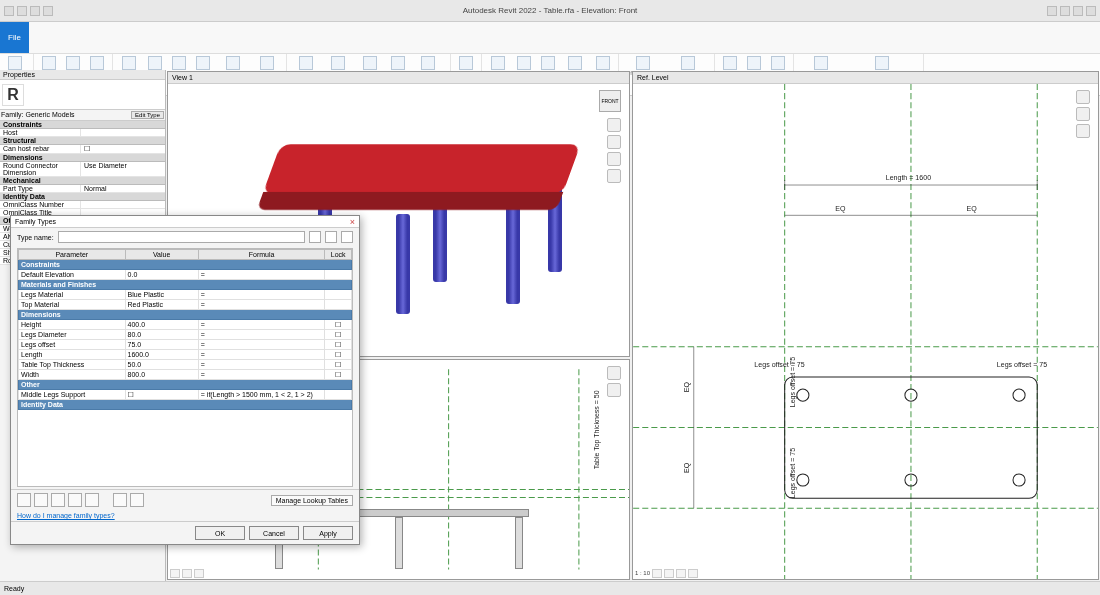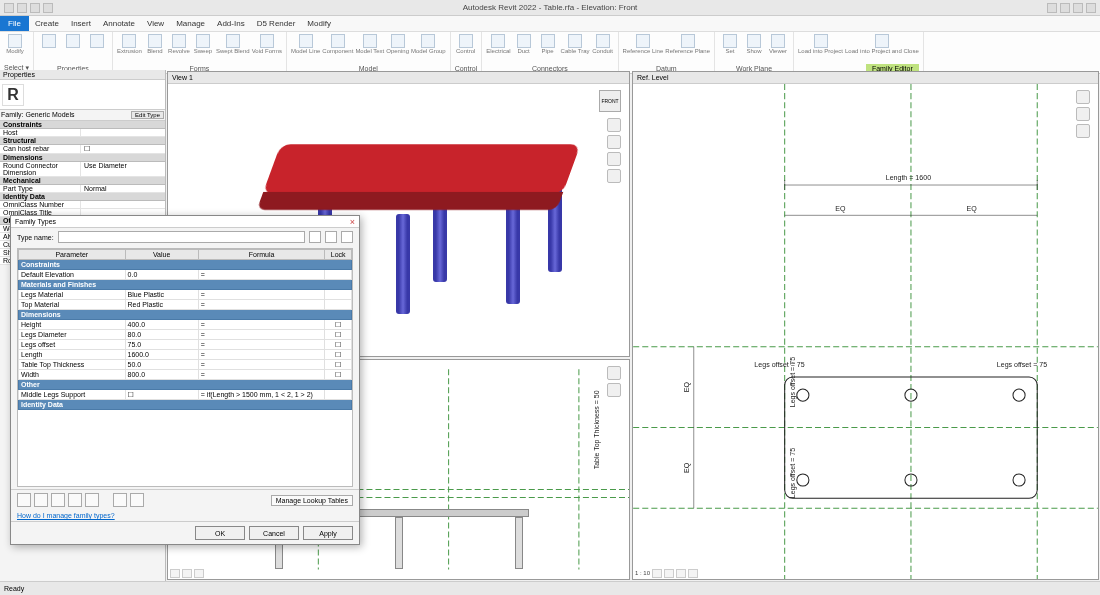--- a/index.html
+++ b/index.html
@@ -1,25 +1,25 @@
 <!DOCTYPE html>
 <html><head>
 <meta charset="utf-8">
 <style>
 * { margin: 0; padding: 0; box-sizing: border-box; font-family: "Segoe UI", Arial, sans-serif; }
 html, body { width: 1100px; height: 595px; overflow: hidden; background: #f0f0f0; }
 
 
-.titlebar { height: 16px; background: #e8e8e8; display: flex; align-items: center; justify-content: center; font-size: 8px; color: #444; position: relative; border-bottom: 1px solid #ccc; }
+.titlebar { height: 22px; background: #e8e8e8; display: flex; align-items: center; justify-content: center; font-size: 8px; color: #444; position: relative; border-bottom: 1px solid #ccc; }
 .titlebar .left-icons { position: absolute; left: 4px; display: flex; gap: 3px; }
 .titlebar .right-icons { position: absolute; right: 4px; display: flex; gap: 3px; align-items: center; }
 .titlebar .ticon { width: 10px; height: 10px; background: #ddd; border: 1px solid #bbb; }
 
 
-.menubar { height: 16px; background: #f8f8f8; display: flex; align-items: center; font-size: 8px; border-bottom: 1px solid #ddd; }
+.menubar { height: 32px; background: #f8f8f8; display: flex; align-items: center; font-size: 8px; border-bottom: 1px solid #ddd; }
 .menubar .file-tab { background: #1976d2; color: #fff; padding: 0 8px; height: 100%; display: flex; align-items: center; }
 .menubar .menu-item { padding: 0 6px; color: #333; }
 
 
 .ribbon { height: 42px; background: #fdfdfd; border-bottom: 1px solid #ccc; display: flex; }
 .ribbon .group { border-right: 1px solid #e4e4e4; padding: 0 4px; display: flex; flex-direction: column; justify-content: space-between; }
 .ribbon .group .buttons { display: flex; gap: 2px; padding-top: 2px; }
 .ribbon .rbtn { display: flex; flex-direction: column; align-items: center; font-size: 6px; color: #777; min-width: 22px; }
 .ribbon .ricon { width: 14px; height: 14px; border: 1px solid #b8c8d8; background: #eef4fa; }
 .ribbon .glabel { font-size: 7px; color: #555; text-align: center; padding: 1px 0; }
@@ -112,30 +112,20 @@
   <div class="right-icons">
     <div class="ticon"></div>
     <div class="ticon"></div>
     <div class="ticon"></div>
     <div class="ticon"></div>
   </div>
 </div>
 
 <div class="menubar">
   <div class="file-tab">File</div>
-  <div id="menu-items" style="display: flex;">
-      <span class="menu-item">Create</span>
-      <span class="menu-item">Insert</span>
-      <span class="menu-item">Annotate</span>
-      <span class="menu-item">View</span>
-      <span class="menu-item">Manage</span>
-      <span class="menu-item">Add-Ins</span>
-      <span class="menu-item">D5 Render</span>
-      <span class="menu-item">Modify</span>
-    </div>
 </div>
 
 <div class="ribbon" id="ribbon">
     <div class="group">
       <div class="buttons">
         <div class="rbtn">
           <div class="ricon"></div>
           <span>Modify</span>
         </div>
       </div>

